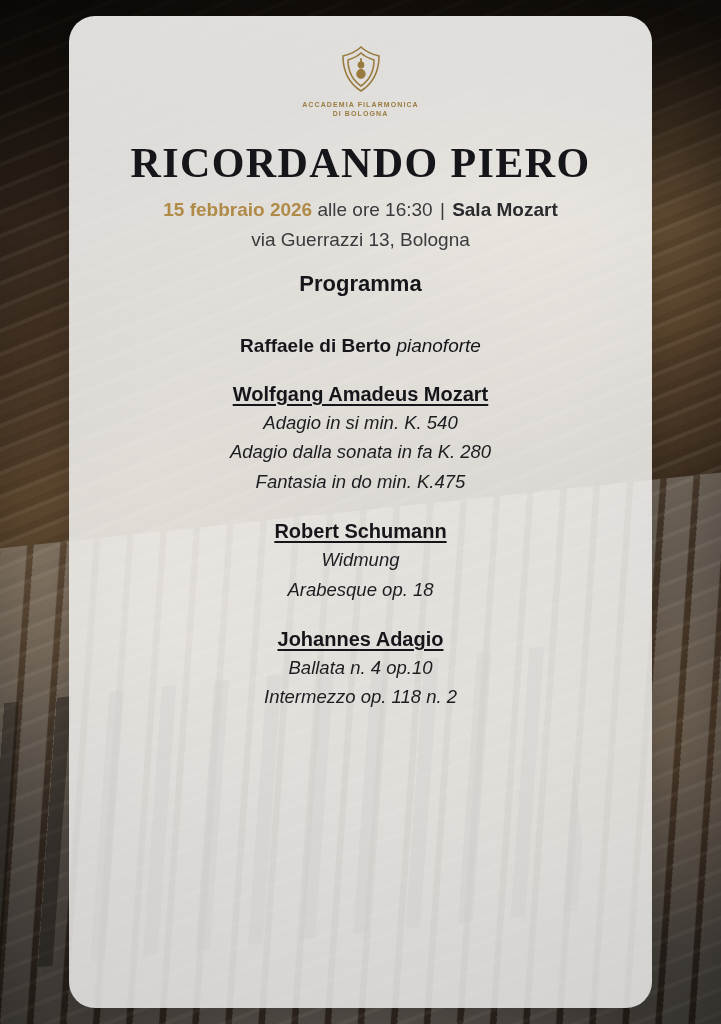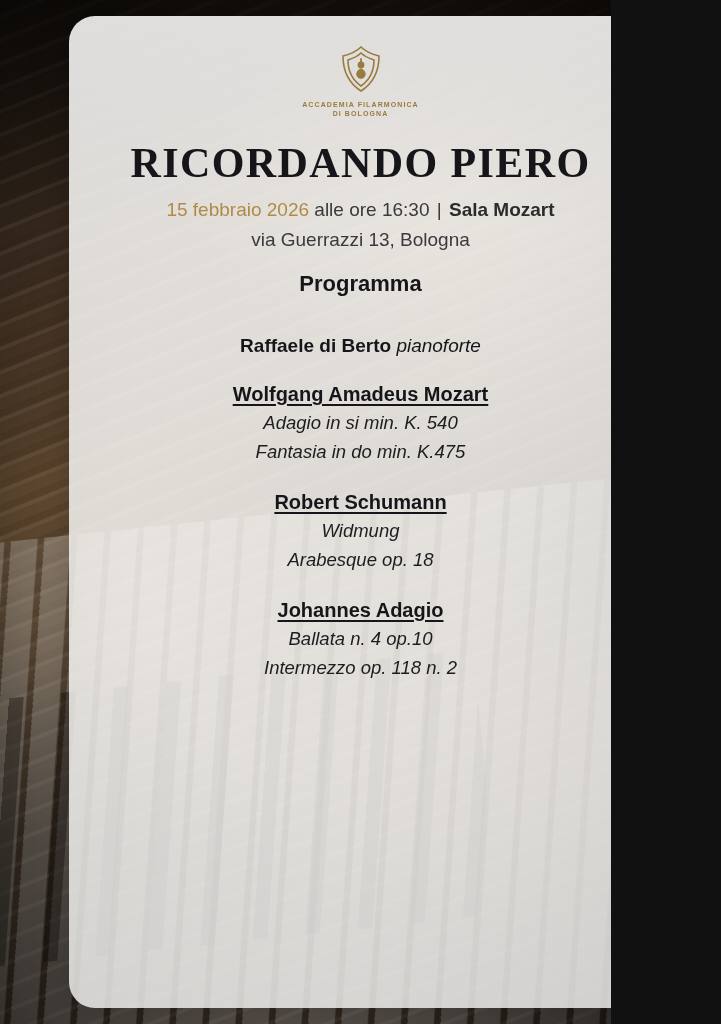--- a/index.html
+++ b/index.html
@@ -9,21 +9,21 @@
   body {
     width: 721px;
     height: 1024px;
     overflow: hidden;
     font-family: "Liberation Sans", sans-serif;
     background: #111;
   }
 
   .poster {
     position: relative;
-    width: 611px;
+    width: 721px;
     height: 1024px;
     overflow: hidden;
   }
 
   
   .bg {
     position: absolute;
     inset: 0;
     background:
       
@@ -138,21 +138,21 @@
     text-align: center;
     line-height: 1.05;
   }
   .datebar {
     margin-top: 14px;
     font-size: 19px;
     text-align: center;
     color: #2b2b2e;
     font-weight: 600;
   }
-  .datebar .accent { color: #b08b47; font-weight: 400; }
+  .datebar .accent { color: #b08b47; font-weight: 700; }
   .datebar .plain { color: #3a3a3d; font-weight: 400; }
   .datebar .sep { color: #3a3a3d; font-weight: 400; padding: 0 2px; }
   .venueline {
     margin-top: 8px;
     font-size: 19px;
     text-align: center;
     color: #3a3a3d;
     font-weight: 400;
   }
 
@@ -250,20 +250,21 @@
 
     <div class="performer">
       <span class="name">Raffaele di Berto</span>
       <span class="role">pianoforte</span>
     </div>
 
 
     <div class="block">
       <div class="composer">Wolfgang Amadeus Mozart</div>
       <div class="piece">Adagio in si min. K. 540</div>
+      <div class="piece">Adagio dalla sonata in fa K. 280</div>
       <div class="piece">Fantasia in do min. K.475</div>
     </div>
 
 
     <div class="block">
       <div class="composer">Robert Schumann</div>
       <div class="piece">Widmung</div>
       <div class="piece">Arabesque op. 18</div>
     </div>
 

